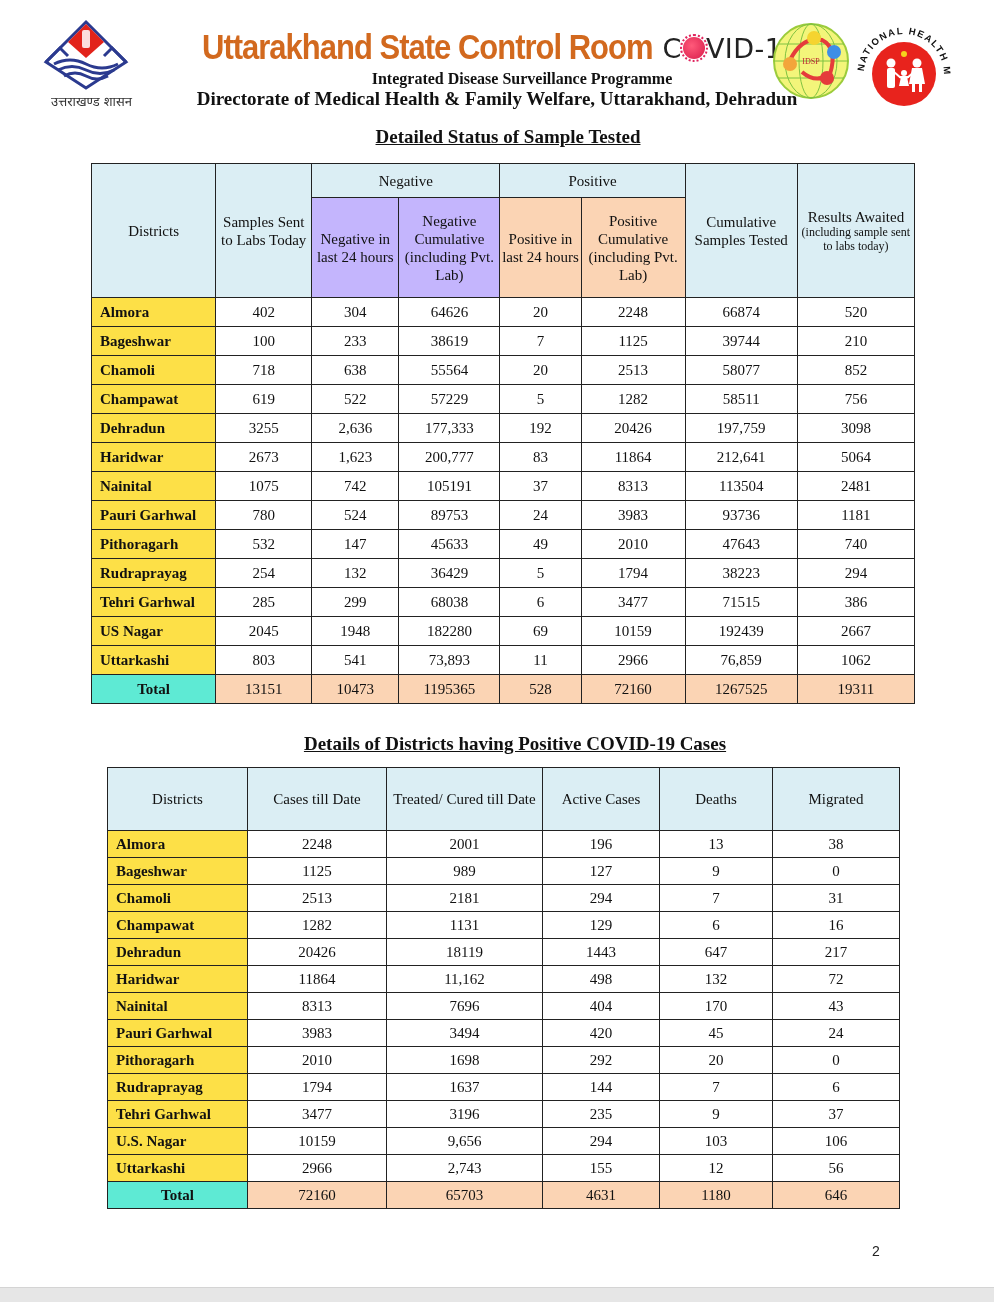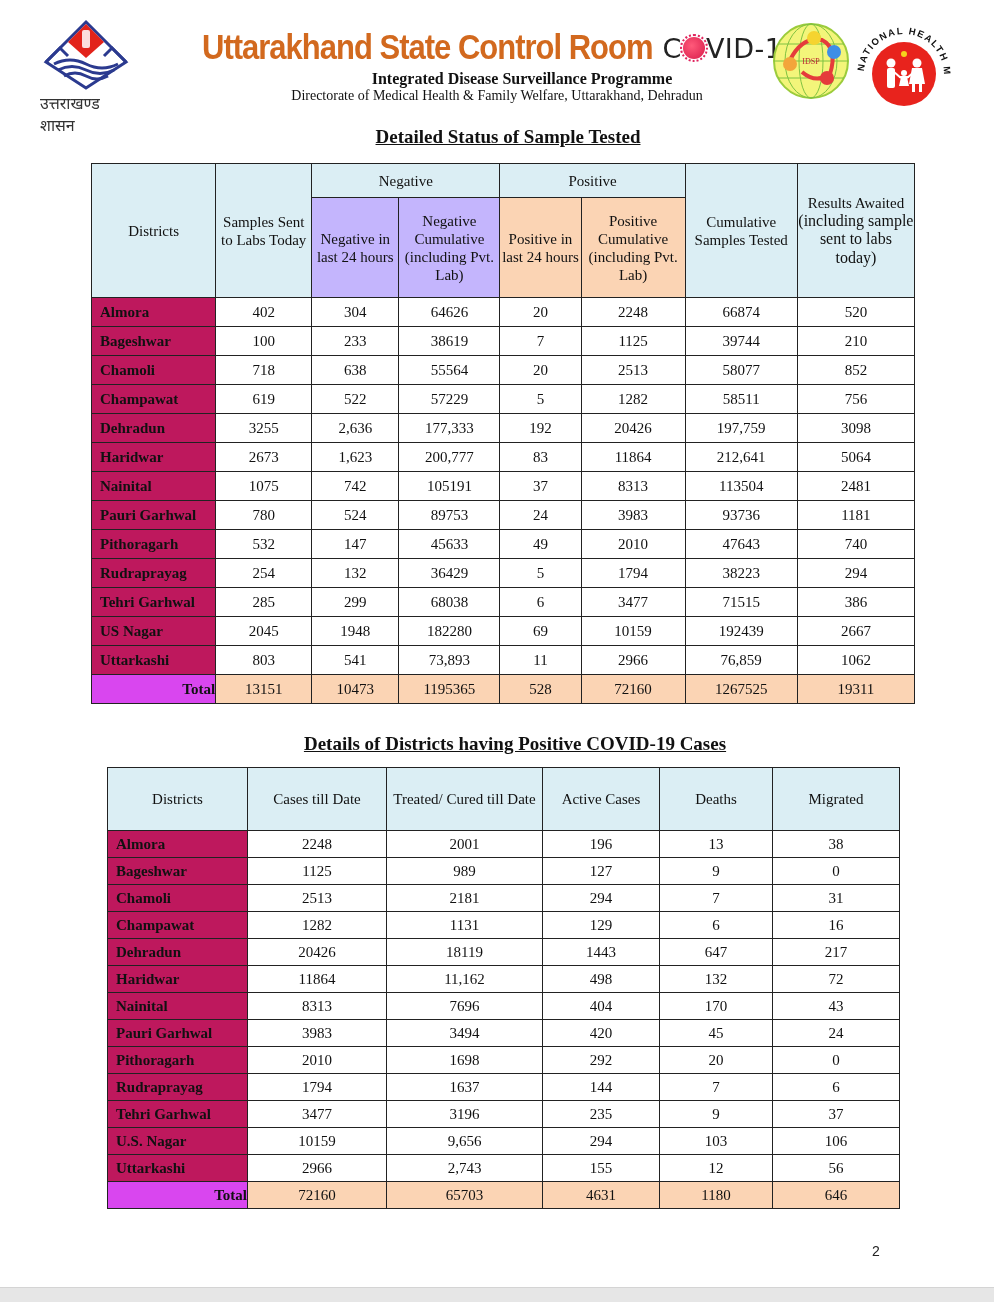--- a/index.html
+++ b/index.html
@@ -3,56 +3,56 @@
   <meta charset="utf-8">
   <style>
     html, body { margin: 0; padding: 0; }
     body {
       width: 994px; height: 1302px; background: #ffffff; position: relative; overflow: hidden;
       font-family: "Liberation Serif", "DejaVu Serif", serif; color: #111;
     }
     .page-bottom { position: absolute; left: 0; right: 0; bottom: 0; height: 14px; background: #e6e6e6; border-top: 1px solid #d4d4d4; }
     .header { position: absolute; left: 0; top: 0; width: 994px; height: 120px; }
     .uk-logo { position: absolute; left: 40px; top: 18px; width: 92px; height: 90px; }
-    .uk-logo-caption { position: absolute; left: 0; top: 74px; width: 92px; text-align: left; font-size: 16px; color: #333; font-family: "DejaVu Sans", sans-serif; }
+    .uk-logo-caption { position: absolute; left: 0; top: 74px; width: 92px; text-align: right; font-size: 13px; color: #333; font-family: "DejaVu Sans", sans-serif; }
     .title-line { position: absolute; left: 202px; top: 28px; height: 40px; display: flex; align-items: center; }
     .title-main {
       font-family: "Liberation Sans", sans-serif; font-weight: 900; font-size: 31px; color: #d2691e;
       letter-spacing: -1px; transform: scaleY(1.12); display: inline-block;
     }
     .covid-word { font-family: "DejaVu Sans", sans-serif; font-size: 27px; margin-left: 10px; color: #222; letter-spacing: 0.5px; display: flex; align-items: center; }
     .virus { display: inline-block; width: 22px; height: 22px; border-radius: 50%; background: radial-gradient(circle at 40% 40%, #ff5a7a, #d81b4a); margin: 0 1px; position: relative; }
     .virus::after { content: ""; position: absolute; left: -3px; top: -3px; right: -3px; bottom: -3px; border-radius: 50%; border: 2px dotted #e0245e; }
     .sub1 { position: absolute; left: 0; width: 994px; top: 70px; text-align: center; font-weight: bold; font-size: 16px; padding-left: 50px; box-sizing: border-box; }
-    .sub2 { position: absolute; left: 0; width: 994px; top: 88px; text-align: center; font-weight: normal; font-size: 14px; padding-left: 0px; box-sizing: border-box; }
+    .sub2 { position: absolute; left: 0; width: 994px; top: 88px; text-align: center; font-weight: bold; font-size: 19px; padding-left: 0px; box-sizing: border-box; }
     .idsp-logo { position: absolute; left: 772px; top: 22px; width: 78px; height: 78px; }
     .nhm-logo { position: absolute; left: 854px; top: 18px; width: 100px; height: 96px; }
 
     .section-title {
       position: absolute; left: 0; width: 994px; text-align: center; font-weight: bold; font-size: 19px; text-decoration: underline;
     }
     .t1-title { top: 126px; padding-left: 22px; box-sizing: border-box; }
     .t2-title { top: 733px; padding-left: 36px; box-sizing: border-box; }
 
     table { border-collapse: collapse; position: absolute; }
     td, th { border: 1.5px solid #222; font-size: 15px; text-align: center; padding: 0; }
     th { font-weight: normal; line-height: 1.2; }
     .blue { background: #dbeef4; }
     .green { background: #c4b5fd; }
     .orange { background: #fbd4b4; }
     .total-row td { background: #fbd4b4; font-weight: normal; }
-    td.dist { text-align: left; font-weight: bold; padding-left: 8px; background: #be185d; }
-    .total-row td.dist { text-align: right; padding-left: 0; background: #d946ef; }
+    td.dist { text-align: left; font-weight: bold; padding-left: 8px; background: #fde047; }
+    .total-row td.dist { text-align: center; padding-left: 0; background: #5eead4; }
 
     #table1 { left: 91px; top: 163px; width: 824px; }
     #table1 .r-head1 th { height: 33px; }
     #table1 .r-head2 th { height: 99px; }
     #table1 tbody tr { height: 29px; }
     #table1 .total-row { height: 29px; }
-    .small-note { font-size: 16px; display: block; line-height: 1.15; }
+    .small-note { font-size: 12px; display: block; line-height: 1.15; }
 
     #table2 { left: 107px; top: 767px; width: 793px; }
     #table2 thead th { height: 62px; }
     #table2 tbody tr { height: 27px; }
 
     .page-number { position: absolute; left: 872px; top: 1243px; font-family: "Liberation Sans", sans-serif; font-size: 14px; color: #222; }
   </style>
 </head>
 <body>
 

